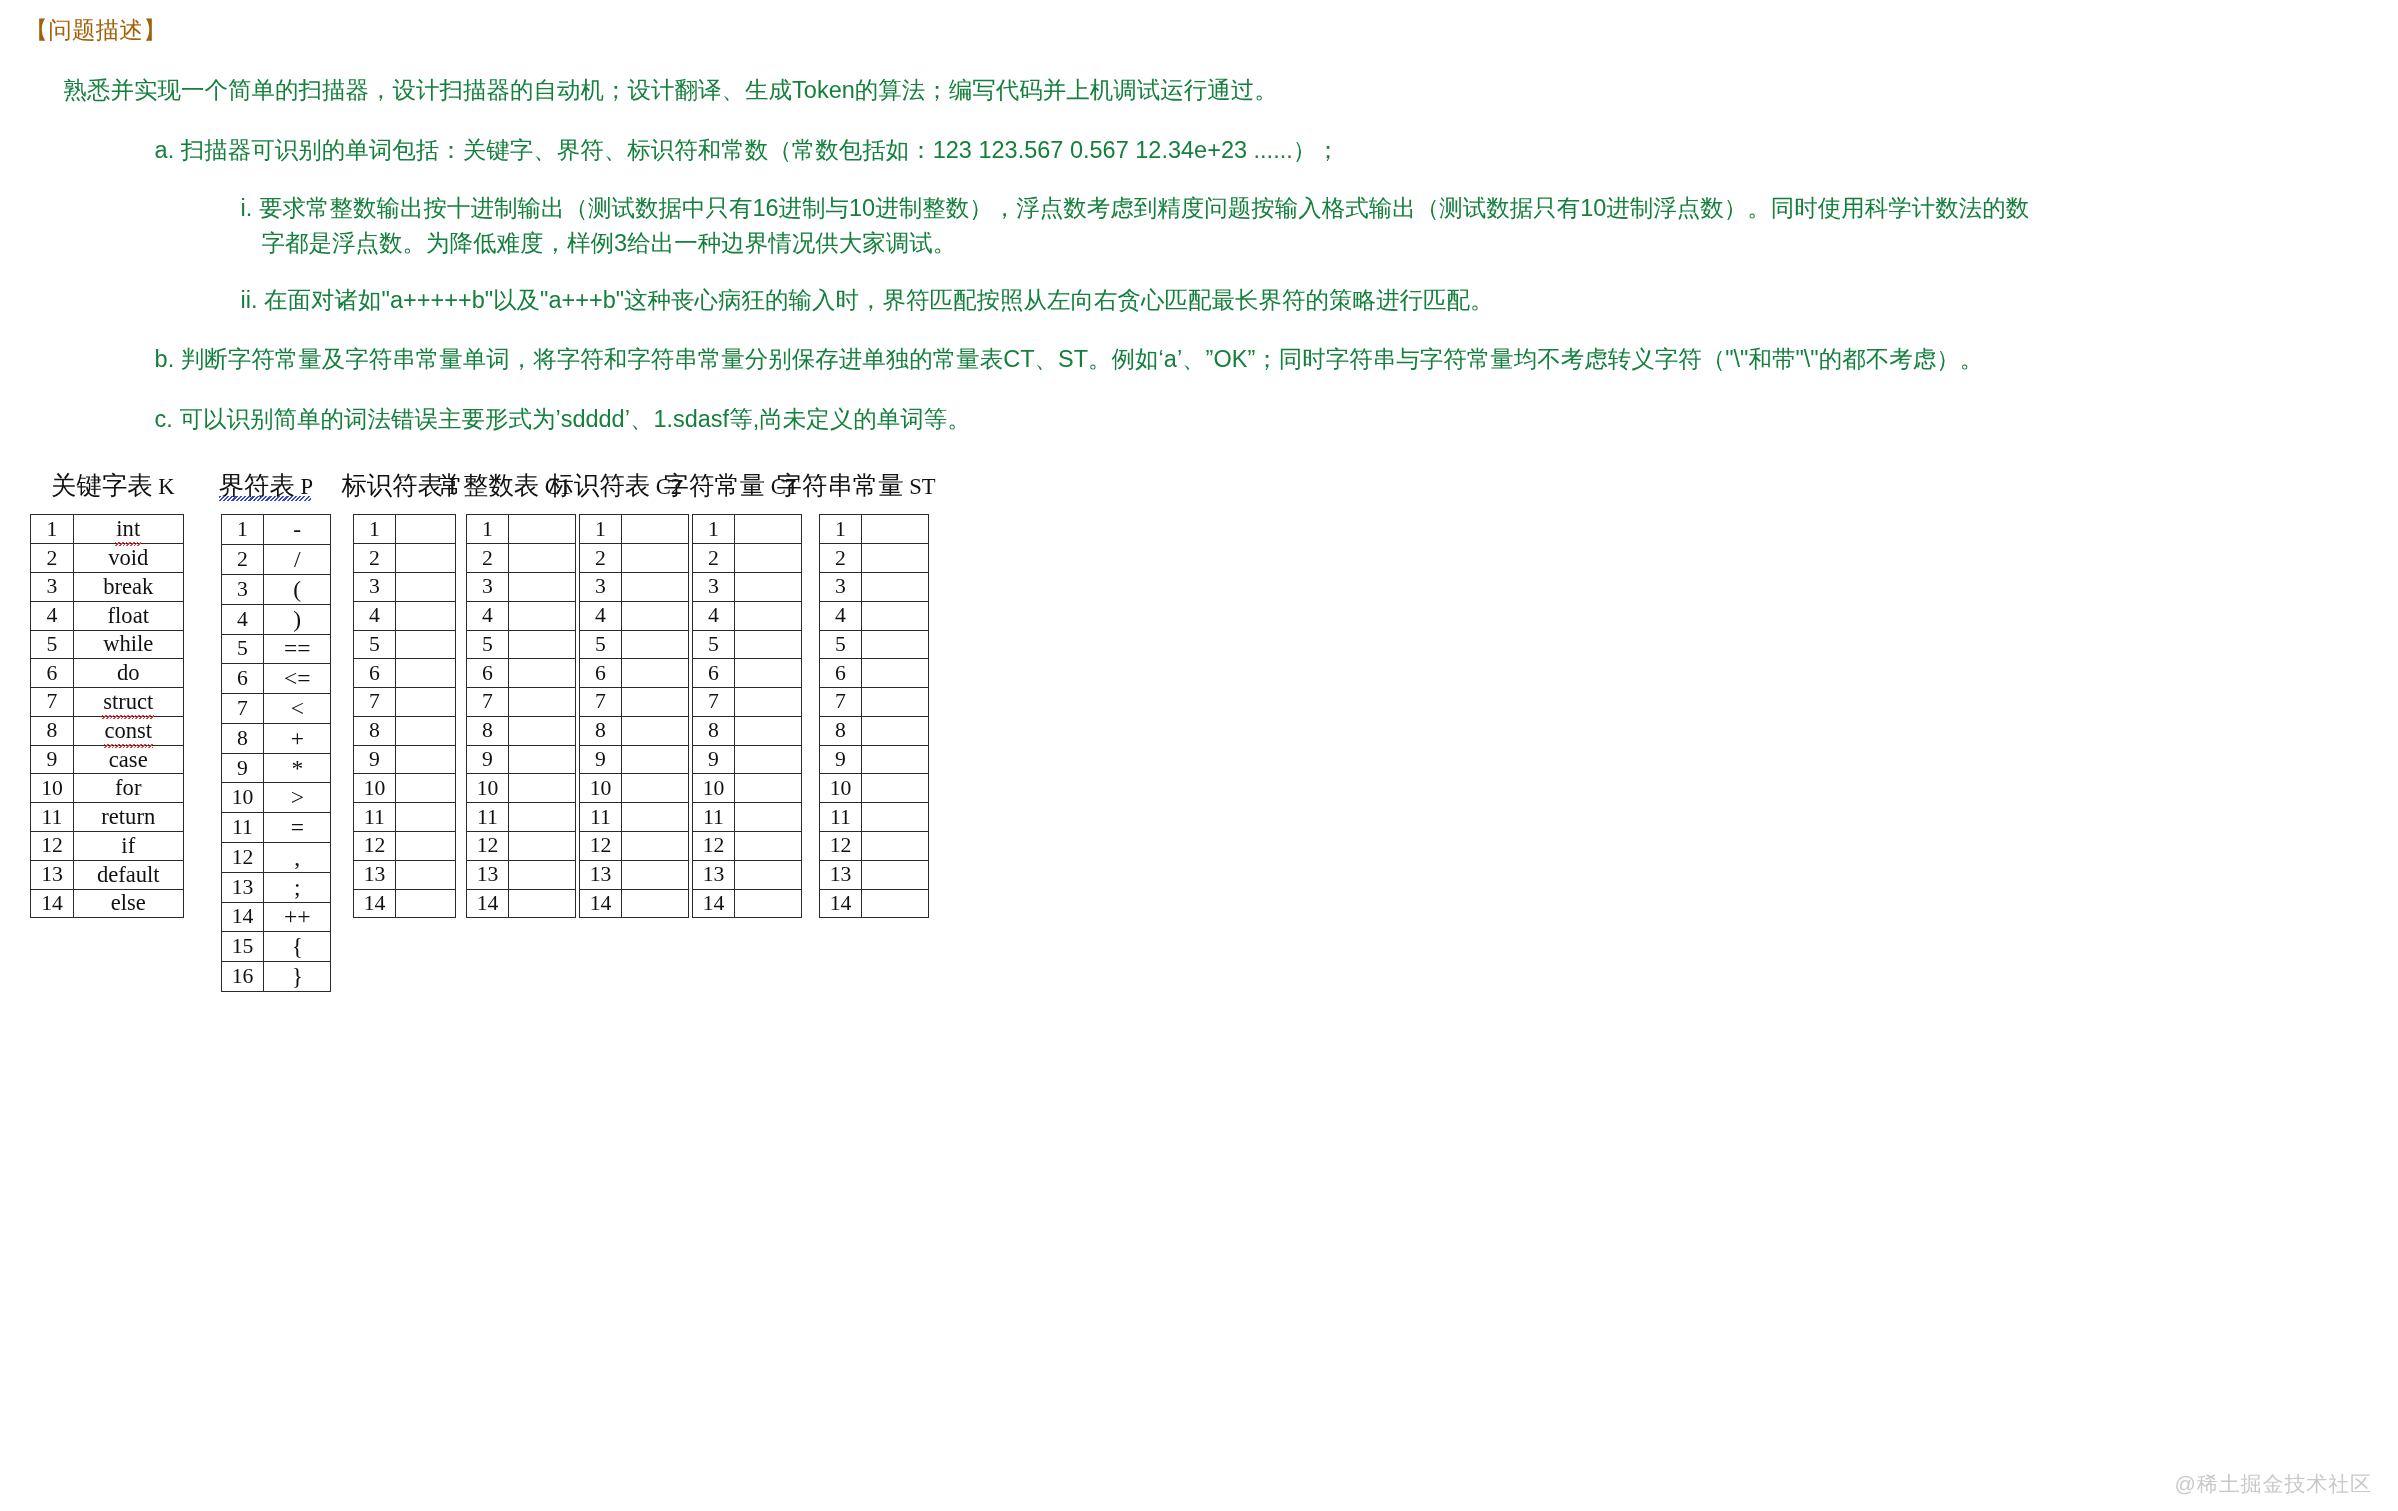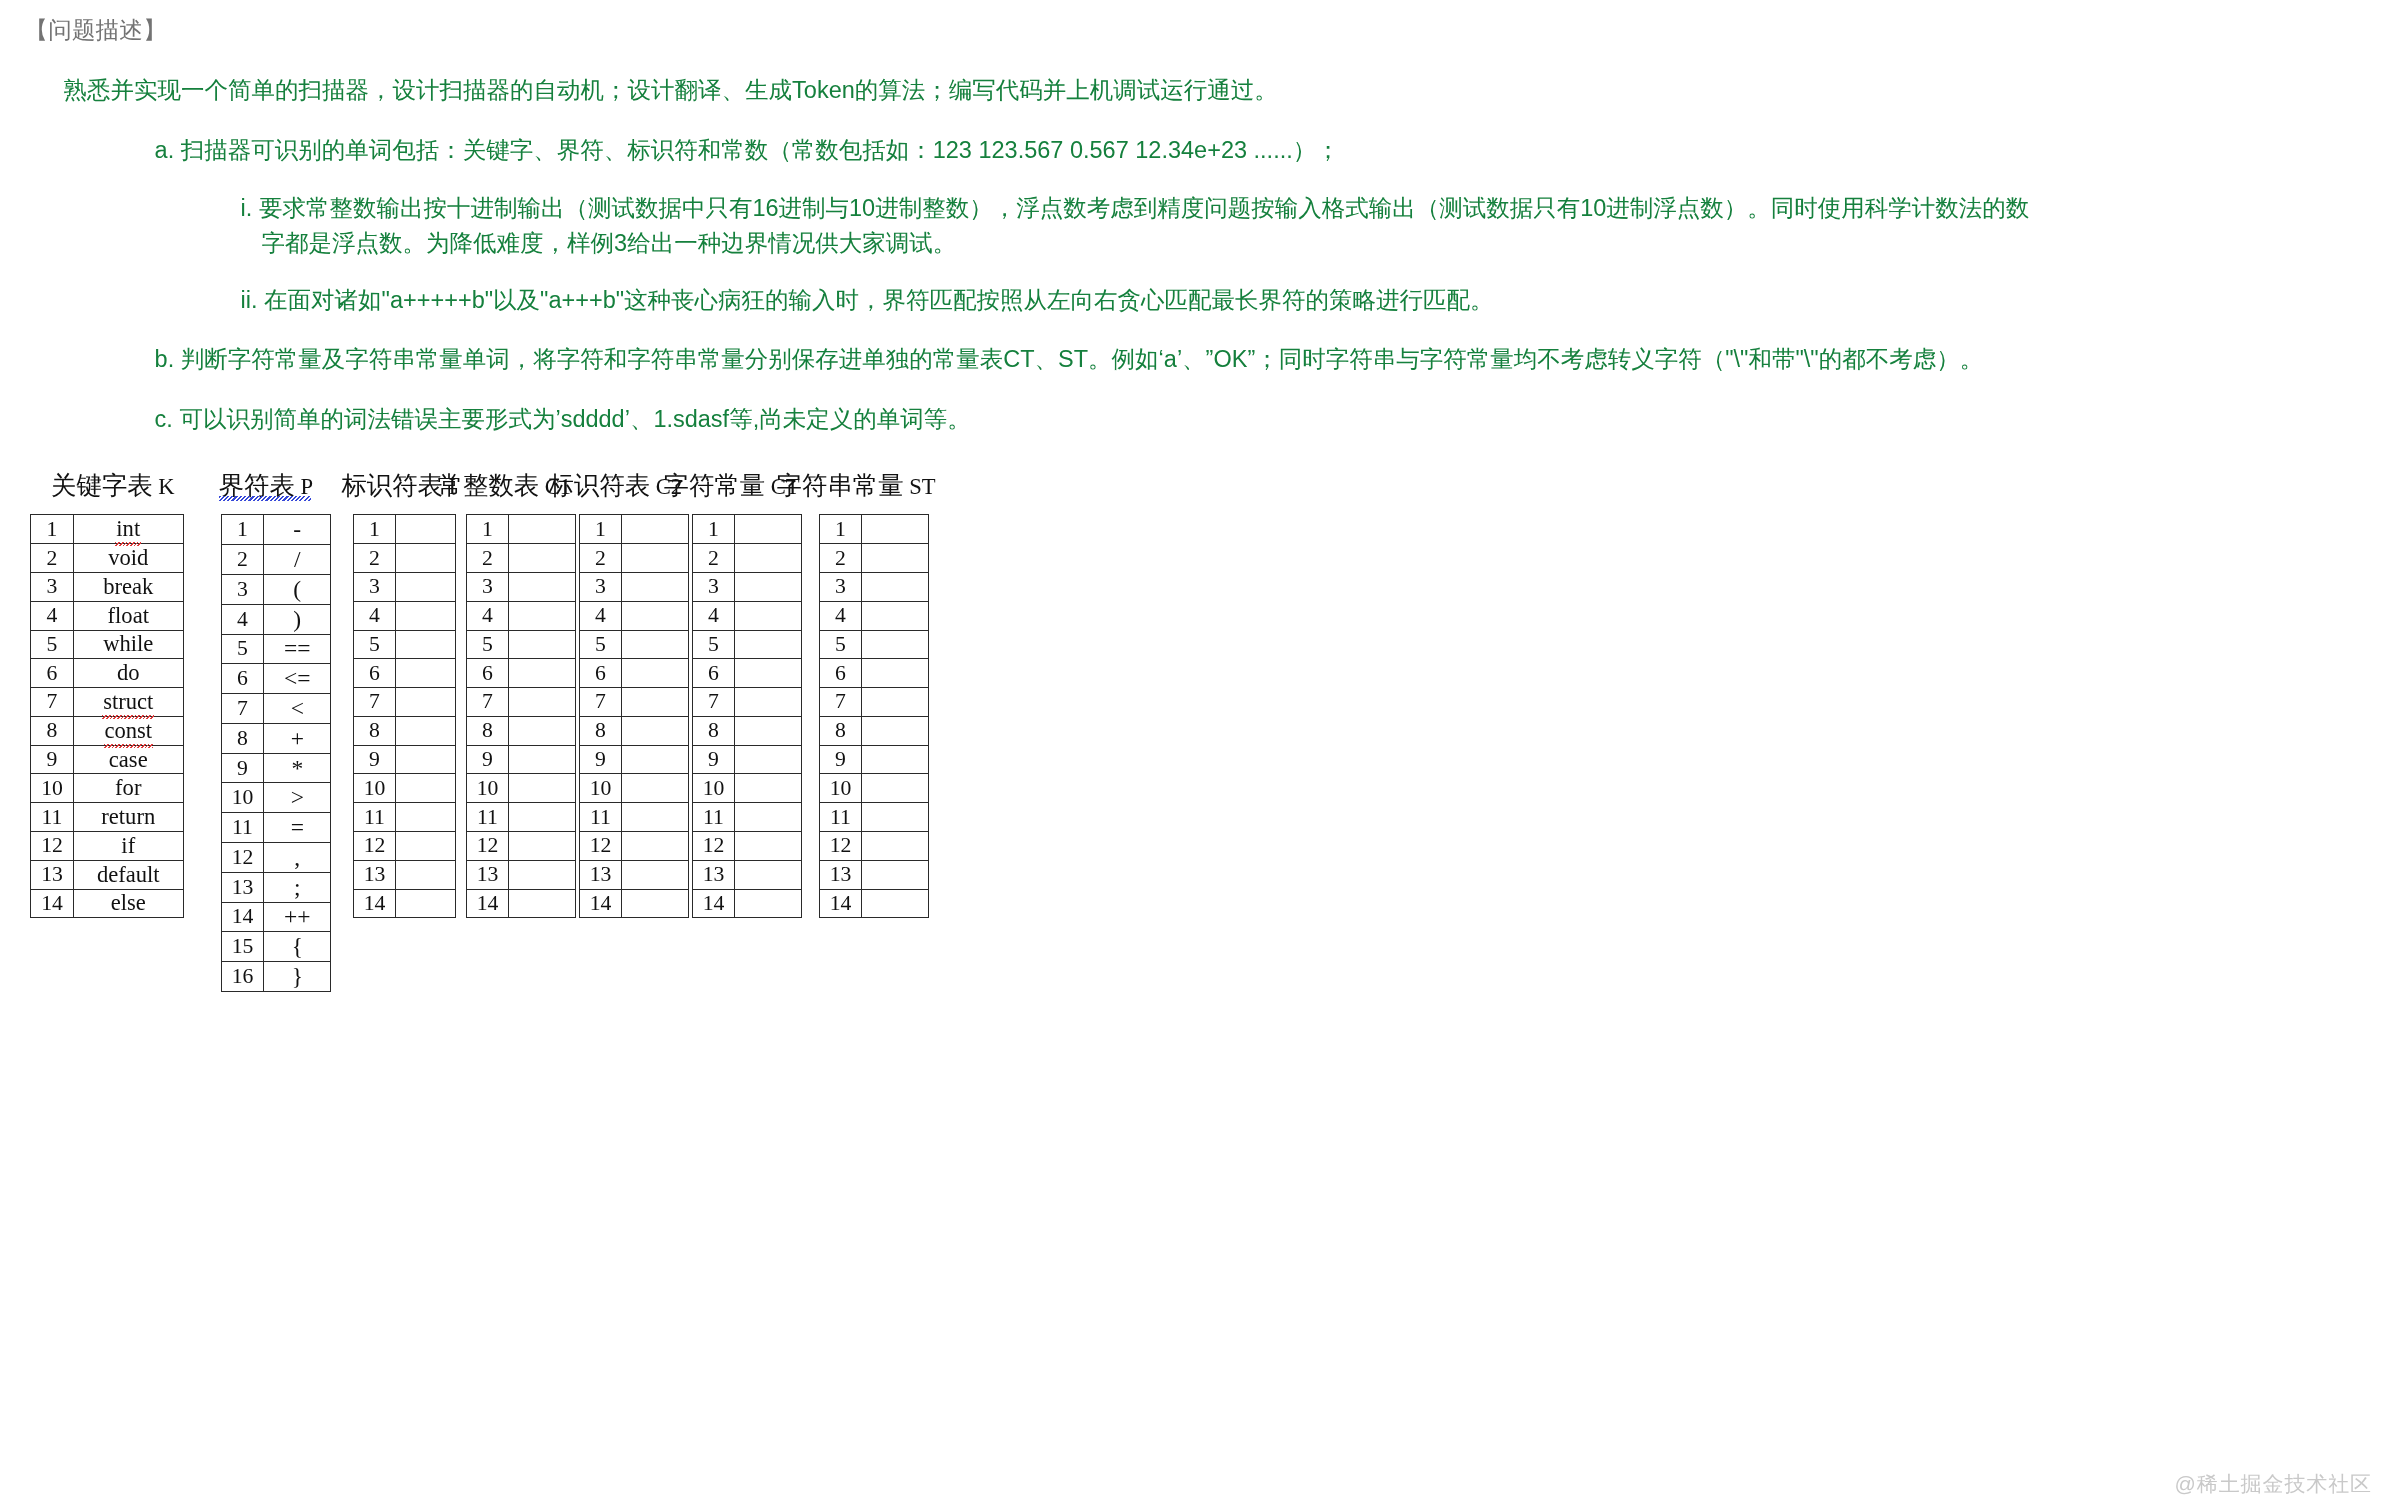--- a/index.html
+++ b/index.html
@@ -21,21 +21,21 @@
     width: 2398px;
     height: 1511px;
     box-sizing: border-box;
     padding: 13px 22.6px 0 22.6px;
   }
 
   .heading {
     font-size: 23.5px;
     line-height: 1.45;
     font-weight: 400;
-    color: #737373;
+    color: #a16207;
     margin: 0 0 0 1.9px;
     letter-spacing: 0.2px;
   }
 
   .para {
     font-size: 23.5px;
     line-height: 1.5;
     color: #15803d;
     margin: 0;
   }

